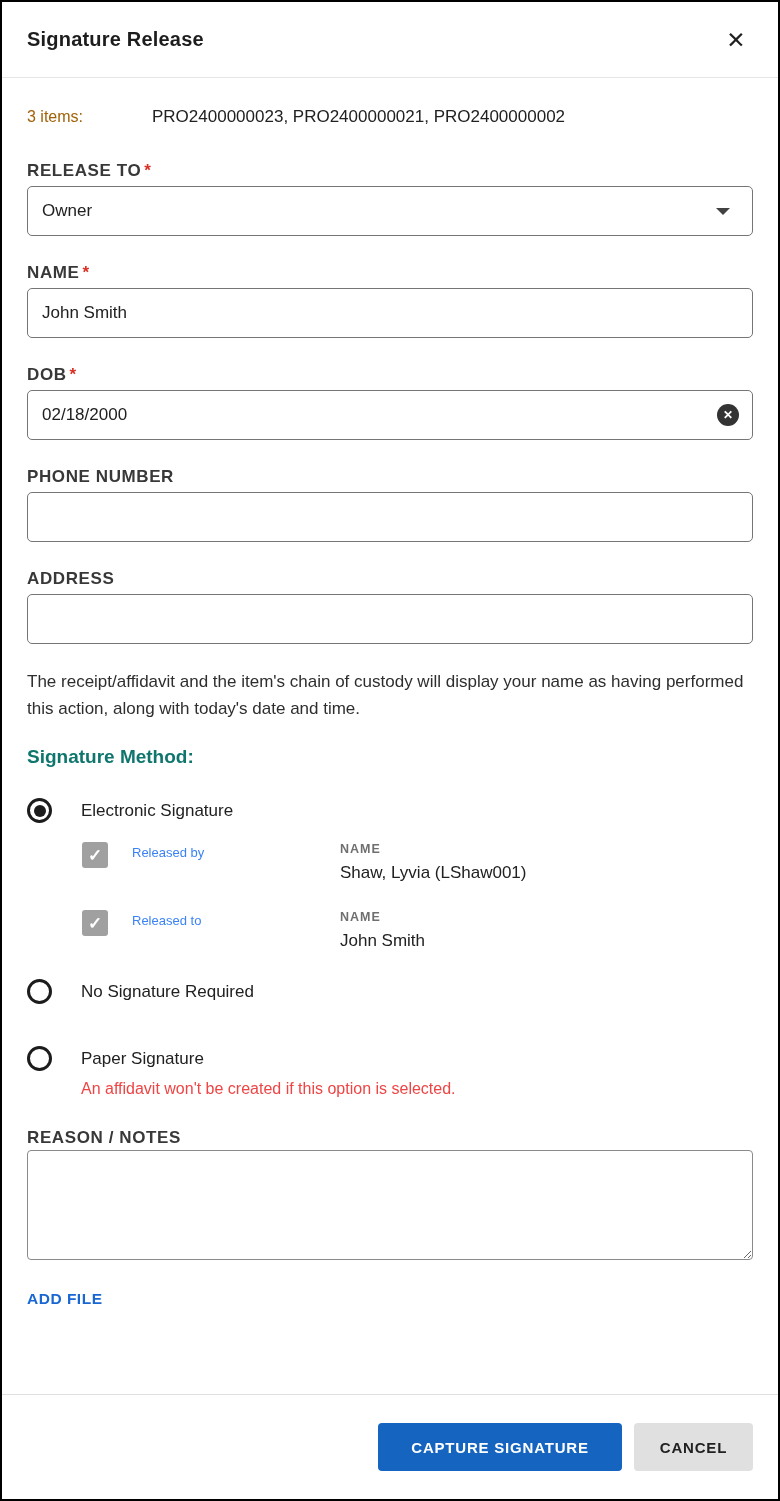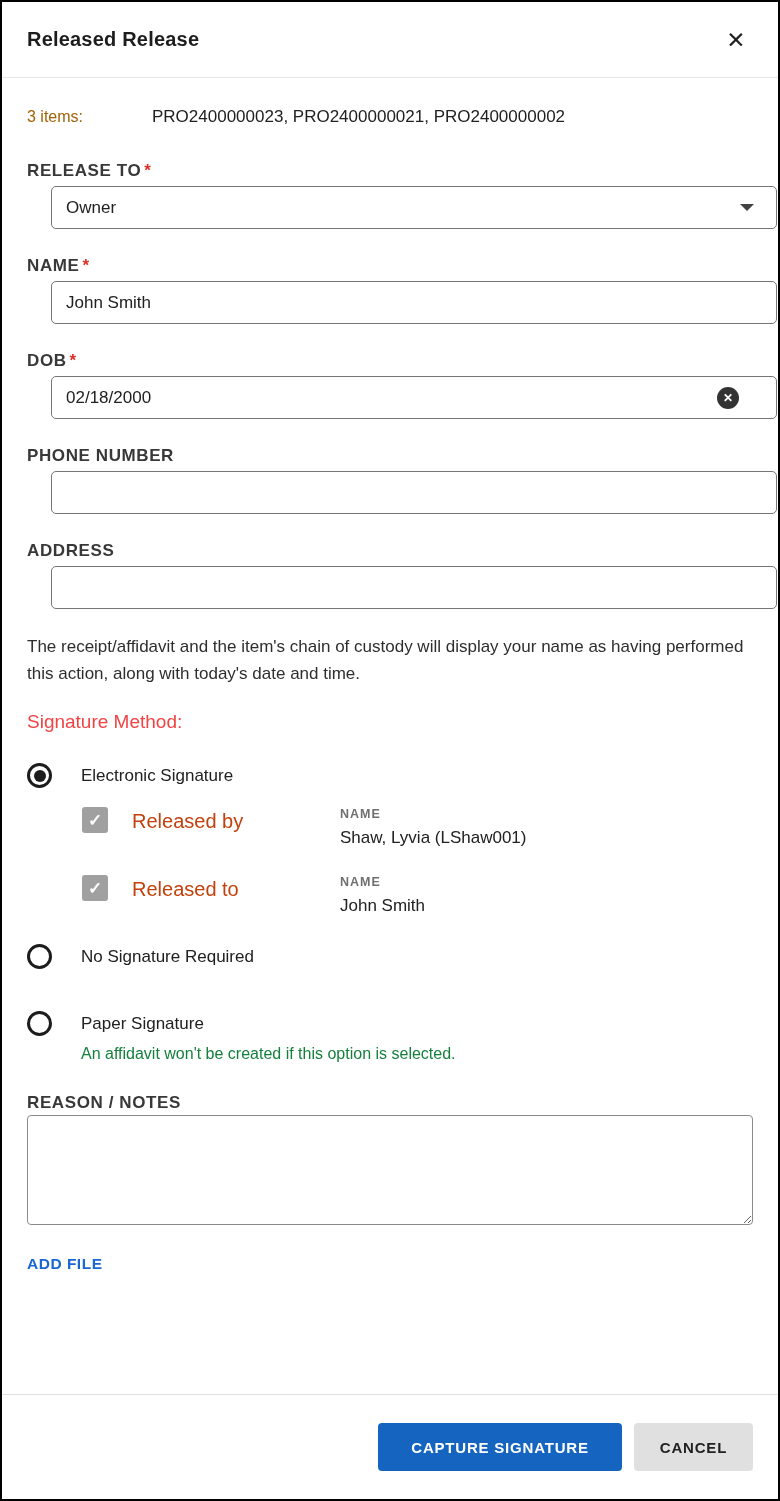--- a/index.html
+++ b/index.html
@@ -38,25 +38,25 @@
   .field-group { margin-top: 0; }
   .field-label {
     display: block; font-size: 17px; font-weight: 700; color: #383838;
     letter-spacing: .6px; margin-bottom: 10px; height: 15px;
   }
   .req { color: #D93025; margin-left: 3px; font-weight: 700; }
   .g1 { margin-top: 34px; }
   .g  { margin-top: 27px; }
 
   .text-input, .select-box {
-    width: 100%; height: 43px;
+    width: 100%; height: 50px;
     border: 1px solid #757575; border-radius: 5px;
     font-family: "Liberation Sans", sans-serif;
     font-size: 17px; color: #212121; padding: 0 14px;
-    background: #fff; outline: none; margin-left: 24px;
+    background: #fff; outline: none;
   }
   .select-box {
     display: flex; align-items: center; justify-content: space-between;
     cursor: pointer;
   }
   .dd-arrow {
     width: 0; height: 0;
     border-left: 7px solid transparent; border-right: 7px solid transparent;
     border-top: 7px solid #424242;
     margin-right: 8px;
@@ -64,48 +64,48 @@
   .input-wrap { position: relative; }
   .clear-chip {
     position: absolute; right: 14px; top: 50%; transform: translateY(-50%);
     width: 22px; height: 22px; border-radius: 50%; border: none;
     background: #333; color: #fff; font-size: 12px; font-weight: 700;
     display: flex; align-items: center; justify-content: center; cursor: pointer;
   }
 
   .notice { margin-top: 25px; font-size: 17px; line-height: 26.5px; color: #2e2e2e; max-width: 730px; }
 
-  .sig-heading { margin-top: 24px; font-size: 19px; font-weight: 400; color: #ef4444; }
+  .sig-heading { margin-top: 24px; font-size: 19px; font-weight: 700; color: #0f766e; }
 
   .radio-row { display: flex; align-items: center; margin-top: 30px; cursor: pointer; }
   .radio-outer {
     width: 25px; height: 25px; border: 3px solid #1c1c1c; border-radius: 50%;
     display: flex; align-items: center; justify-content: center; flex: 0 0 auto;
   }
   .radio-dot { width: 12px; height: 12px; border-radius: 50%; background: #1c1c1c; }
   .radio-label { margin-left: 29px; font-size: 17px; color: #212121; }
 
   .check-rows { }
   .check-row { display: flex; margin-left: 55px; margin-top: 19px; }
   .check-row.second { margin-top: 27px; }
   .check-cell { width: 258px; display: flex; align-items: flex-start; }
   .checkbox {
     width: 26px; height: 26px; border-radius: 3px; background: #a0a0a0;
     display: flex; align-items: center; justify-content: center; flex: 0 0 auto;
     cursor: default;
   }
   .check-mark { color: #fff; font-size: 17px; font-weight: 700; line-height: 1; }
-  .check-label { margin-left: 24px; font-size: 20px; color: #c2410c; padding-top: 3px; }
+  .check-label { margin-left: 24px; font-size: 13px; color: #3b82f6; padding-top: 3px; }
   .name-cell { }
   .name-label { font-size: 12.5px; font-weight: 700; color: #6f6f6f; letter-spacing: 1px; }
   .name-value { margin-top: 7px; font-size: 17px; color: #212121; }
 
   .mt-paper { margin-top: 42px; }
   .mt-none  { margin-top: 28px; }
-  .radio-helper { margin-left: 54px; margin-top: 9px; font-size: 16px; color: #15803d; }
+  .radio-helper { margin-left: 54px; margin-top: 9px; font-size: 16px; color: #ef4444; }
 
   .reason-group { margin-top: 30px; }
   .reason-area {
     width: 100%; height: 110px; margin-top: -3px;
     border: 1px solid #8a8a8a; border-radius: 4px;
     font-family: "Liberation Sans", sans-serif; font-size: 17px; color: #212121;
     padding: 10px 14px; resize: vertical; outline: none;
   }
 
   .add-file-btn {
@@ -130,21 +130,21 @@
   }
   .btn-cancel { background: #e0e0e0; color: #212121; min-width: 119px; }
   .btn-primary { background: #1565C0; color: #fff; min-width: 244px; }
 </style>
 </head>
 <body>
 
 <div class="dialog">
 
   <div class="dialog-header">
-    <div class="dialog-title">Released Release</div>
+    <div class="dialog-title">Signature Release</div>
     <button class="close-btn">✕</button>
   </div>
 
   <div class="dialog-body">
 
     <div class="items-row">
       <span class="items-count">3 items:</span>
       <span class="items-list">PRO2400000023, PRO2400000021, PRO2400000002</span>
     </div>
 

